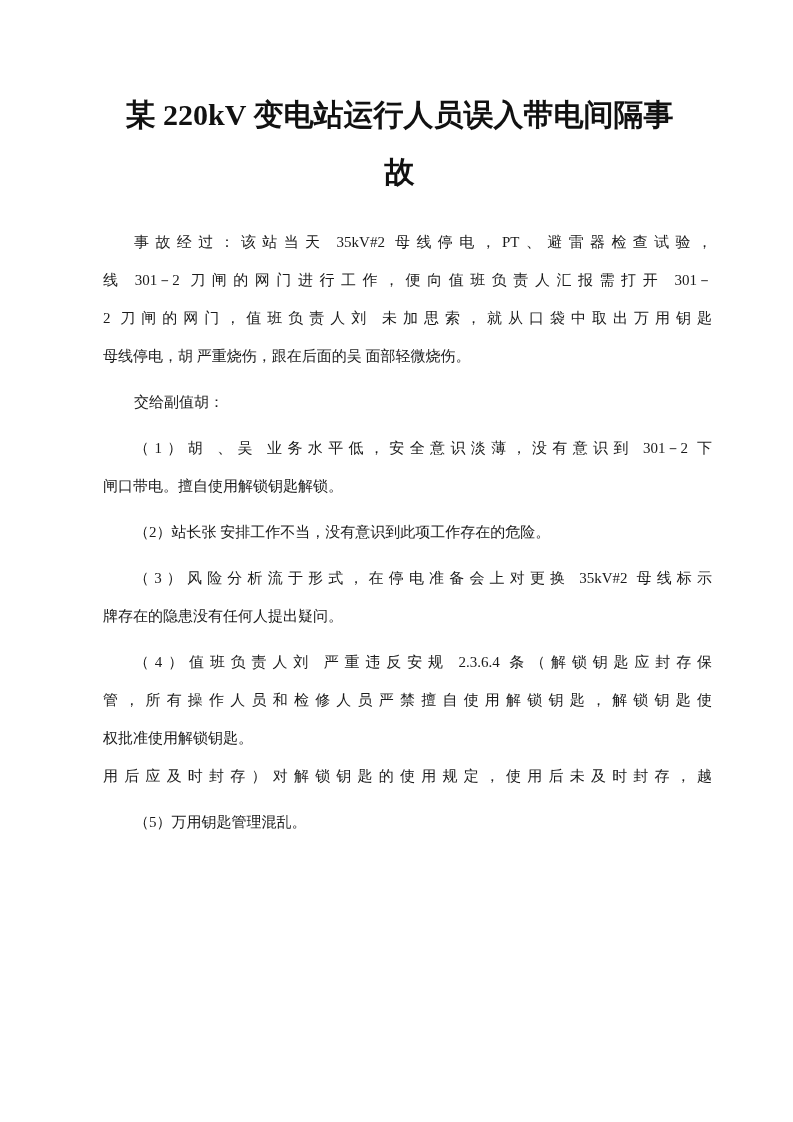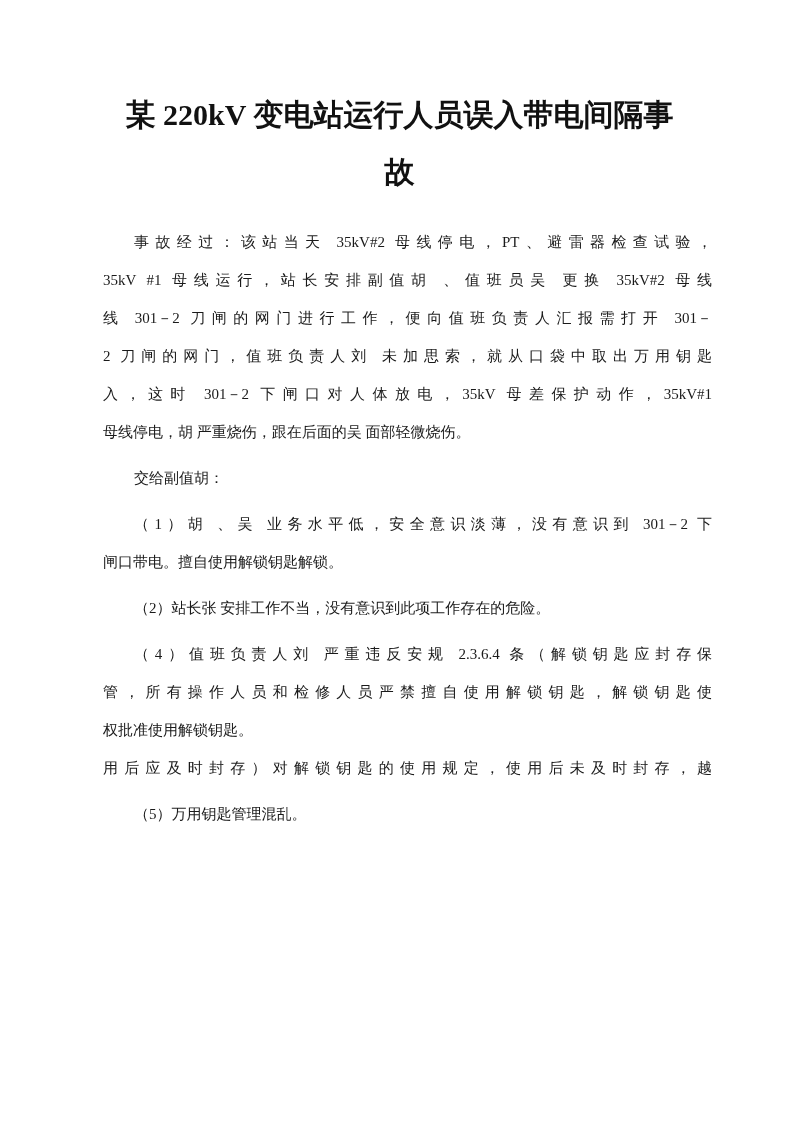--- a/index.html
+++ b/index.html
@@ -42,40 +42,42 @@
 
 <div class="page">
 
   <h1 class="title">
     <span class="tline">某 220kV 变电站运行人员误入带电间隔事</span>
     <span class="tline">故</span>
   </h1>
 
   <p class="para">
     <span class="line j first">事故经过：该站当天 35kV#2 母线停电，PT、避雷器检查试验，</span>
-    <span class="line j">35kV #1 母线运行，站长安排副值胡 、值班员吴 更换 35kV#2 母线</span>
     <span class="line j">线 301－2 刀闸的网门进行工作，便向值班负责人汇报需打开 301－</span>
     <span class="line j">2 刀闸的网门，值班负责人刘 未加思索，就从口袋中取出万用钥匙</span>
-    <span class="line j">入，这时 301－2 下闸口对人体放电，35kV 母差保护动作，35kV#1</span>
     <span class="line first" style="text-indent:0;font-family:Liberation Serif, serif;">母线停电，胡 严重烧伤，跟在后面的吴 面部轻微烧伤。</span>
   </p>
 
   <p class="para">
     <span class="line first">交给副值胡：</span>
   </p>
 
   <p class="para">
     <span class="line j first">（1）胡 、吴 业务水平低，安全意识淡薄，没有意识到 301－2 下</span>
     <span class="line">闸口带电。擅自使用解锁钥匙解锁。</span>
   </p>
 
   <p class="para">
     <span class="line first">（2）站长张 安排工作不当，没有意识到此项工作存在的危险。</span>
   </p>
 
+  <p class="para">
+    <span class="line j first">（3）风险分析流于形式，在停电准备会上对更换 35kV#2 母线标示</span>
+    <span class="line">牌存在的隐患没有任何人提出疑问。</span>
+  </p>
 
   <p class="para">
     <span class="line j first">（4）值班负责人刘 严重违反安规 2.3.6.4 条（解锁钥匙应封存保</span>
     <span class="line j">管，所有操作人员和检修人员严禁擅自使用解锁钥匙，解锁钥匙使</span>
     <span class="line">权批准使用解锁钥匙。</span>
     <span class="line j">用后应及时封存）对解锁钥匙的使用规定，使用后未及时封存，越</span>
   </p>
 
   <p class="para">
     <span class="line first">（5）万用钥匙管理混乱。</span>

